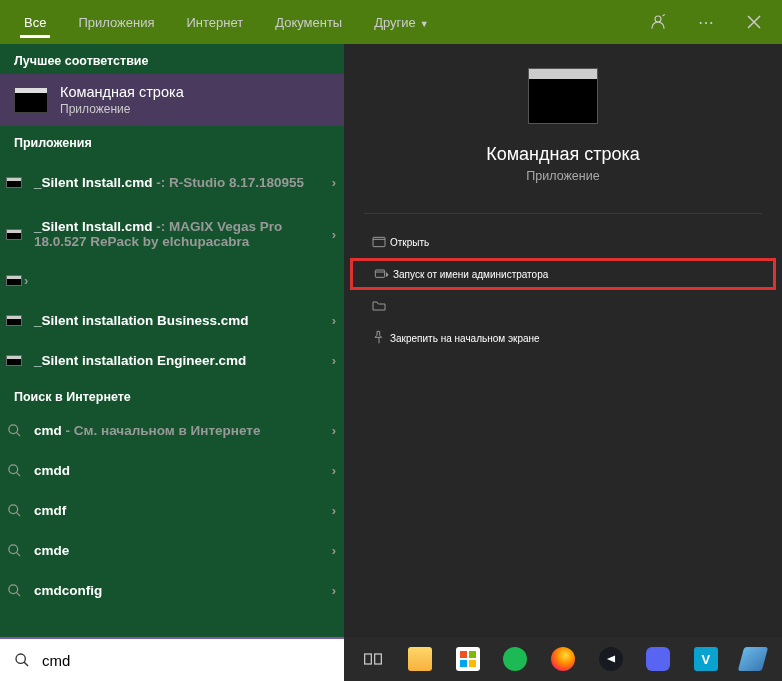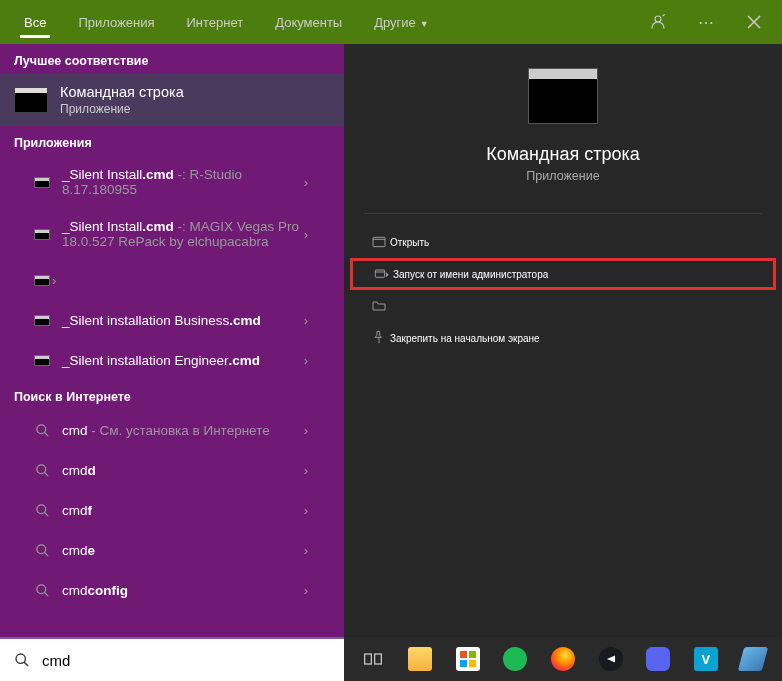--- a/index.html
+++ b/index.html
@@ -7,32 +7,32 @@
 
     .tabs { display: flex; align-items: center; height: 44px; background: #4d7c0f; padding: 0 8px; }
     .tab { padding: 8px 16px; font-size: 13px; color: #ccc; cursor: pointer; position: relative; }
     .tab.active { color: #fff; }
     .tab.active::after { content: ''; position: absolute; bottom: 0; left: 12px; right: 12px; height: 3px; background: #fff; }
     .tab .chev { margin-left: 4px; font-size: 9px; }
     .tabs-right { margin-left: auto; display: flex; align-items: center; gap: 8px; }
     .icon-btn { width: 40px; height: 40px; display: flex; align-items: center; justify-content: center; cursor: pointer; color: #ccc; }
 
     .main { display: flex; height: 593px; }
-    .left { width: 344px; background: #701a75; overflow-y: auto; }
+    .left { width: 344px; background: #14532d; overflow-y: auto; }
     .right { flex: 1; background: #272727; padding-top: 24px; }
 
     .section-header { padding: 10px 14px 6px; font-size: 12.5px; font-weight: 600; color: #fff; }
 
     .best-match { display: flex; align-items: center; gap: 12px; padding: 10px 14px; background: #4a3a5e; }
     .best-match .ico { width: 34px; height: 26px; background: #000; border: 1px solid #444; position: relative; }
     .best-match .ico::before { content: ''; position: absolute; top: 0; left: 0; right: 0; height: 5px; background: #ddd; }
     .best-match .title { font-size: 14.5px; font-weight: 400; color: #fff; }
     .best-match .sub { font-size: 12px; color: #ccc; margin-top: 2px; }
 
-    .result { display: flex; align-items: center; padding: 8px 32px; cursor: pointer; min-height: 40px; }
+    .result { display: flex; align-items: center; padding: 8px 4px; cursor: pointer; min-height: 40px; font-weight: bold; }
     .result.tall { min-height: 52px; }
     .result .ico { width: 20px; display: flex; justify-content: center; color: #999; flex-shrink: 0; }
     .result .txt { flex: 1; margin-left: 10px; font-size: 13.5px; color: #fff; }
     .result .txt .gray { color: #999; }
     .result .chev { color: #999; font-size: 13px; margin-right: 4px; }
     .cmd-ico { width: 16px; height: 11px; background: #000; border: 1px solid #666; position: relative; display: inline-block; }
     .cmd-ico::before { content: ''; position: absolute; top: 0; left: 0; right: 0; height: 3px; background: #ccc; }
 
     .detail-icon { width: 70px; height: 56px; background: #000; border: 1px solid #555; margin: 0 auto 20px; position: relative; }
     .detail-icon::before { content: ''; position: absolute; top: 0; left: 0; right: 0; height: 10px; background: #ccc; }
@@ -128,21 +128,21 @@
 
     <div class="section-header">Поиск в Интернете</div>
     <div id="web-list">
         <div class="result">
        <div class="ico">
             <svg width="15" height="15" viewBox="0 0 24 24" fill="none" stroke="currentColor" stroke-width="2">
               <circle cx="10" cy="10" r="7"></circle>
               <path d="M21 21l-6-6"></path>
             </svg>
           </div>
-       <div class="txt">cmd<b></b><span class="gray"> - См. установка в Интернете</span></div>
+       <div class="txt">cmd<b></b><span class="gray"> - См. начальном в Интернете</span></div>
        <div class="chev">›</div>
      </div>
         <div class="result">
        <div class="ico">
             <svg width="15" height="15" viewBox="0 0 24 24" fill="none" stroke="currentColor" stroke-width="2">
               <circle cx="10" cy="10" r="7"></circle>
               <path d="M21 21l-6-6"></path>
             </svg>
           </div>
        <div class="txt">cmd<b>d</b><span class="gray"></span></div>

